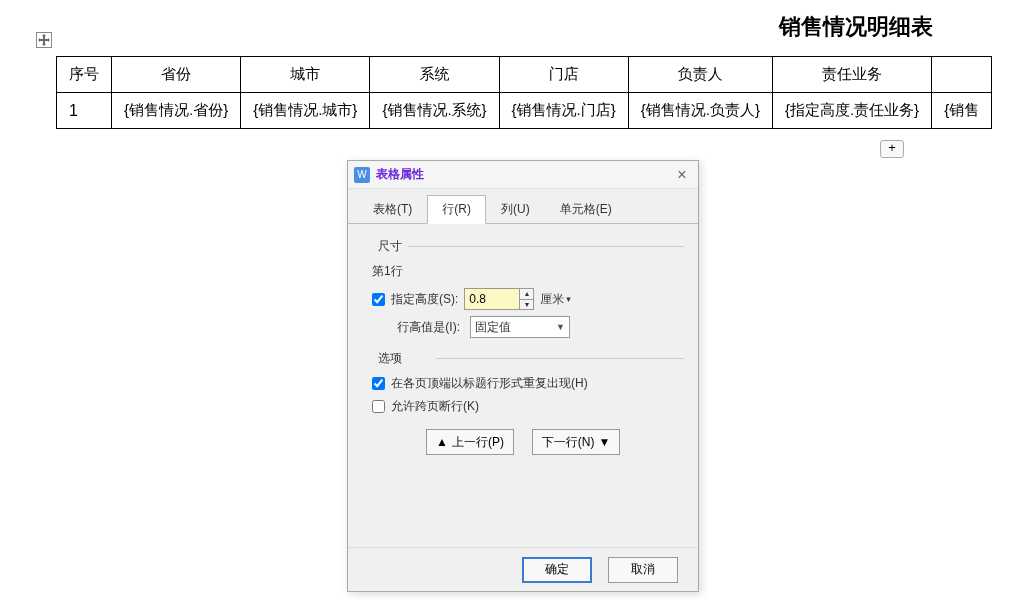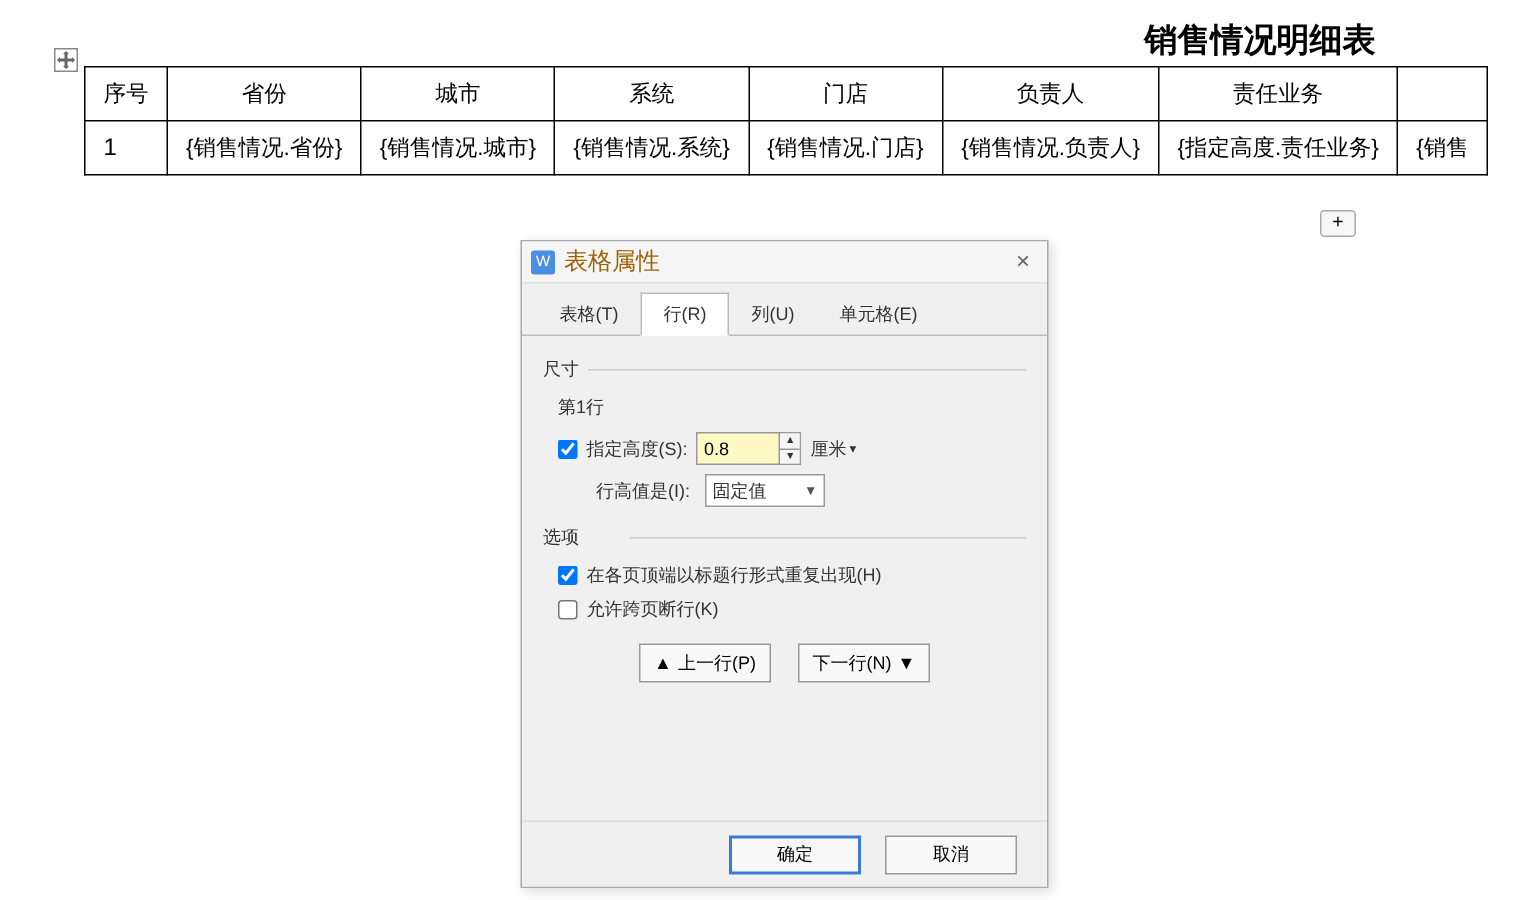--- a/index.html
+++ b/index.html
@@ -9,21 +9,21 @@
   width: 1009px;
   height: 600px;
   position: relative;
   overflow: hidden;
 }
 
 
 .doc-title {
   position: absolute;
   top: 12px;
-  right: 92px;
+  right: 76px;
   font-size: 22px;
   font-weight: bold;
   color: #000;
 }
 
 .move-handle {
   position: absolute;
   top: 32px;
   left: 36px;
   width: 16px;
@@ -31,21 +31,21 @@
   border: 1px solid #888;
   display: flex;
   align-items: center;
   justify-content: center;
   cursor: move;
 }
 .move-handle svg { width: 12px; height: 12px; }
 
 .data-table {
   position: absolute;
-  top: 44px;
+  top: 56px;
   left: 56px;
   border-collapse: collapse;
   border-radius: 21px;
 }
 .data-table th, .data-table td {
   border: 1px solid #000;
   padding: 8px 12px;
   font-size: 15px;
   text-align: left;
   background: #fff;
@@ -100,23 +100,24 @@
   background: #4a90e2;
   border-radius: 2px;
   display: flex;
   align-items: center;
   justify-content: center;
   color: #fff;
   font-size: 10px;
   margin-right: 6px;
 }
 .dialog-title {
-  font-size: 16px;
-  color: #a16207;
+  font-size: 12px;
+  color: #6d28d9;
   flex: 1;
+  font-weight: bold;
 }
 .dialog-close {
   width: 20px;
   height: 20px;
   cursor: pointer;
   display: flex;
   align-items: center;
   justify-content: center;
   color: #666;
   font-size: 16px;
@@ -149,21 +150,21 @@
   border-top: 1px solid #bbb;
   margin-top: -1px;
   padding: 10px 14px;
   font-size: 12px;
   color: #333;
 }
 
 .group-label {
   display: flex;
   align-items: center;
-  margin: 4px 0 8px 0;
+  margin: 4px 0 8px 16px;
 }
 .group-label span.text { margin-right: 6px; }
 .group-label .line {
   flex: 1;
   height: 1px;
   background: #ccc;
 }
 
 .row-indent { margin-left: 10px; }
 .sub-label { margin: 4px 0 8px 0; }
@@ -213,21 +214,21 @@
 .unit-dd {
   font-size: 12px;
   cursor: pointer;
   display: flex;
   align-items: center;
   gap: 2px;
 }
 .unit-dd::after { content: "▾"; font-size: 9px; }
 
 .select {
-  width: 80px;
+  width: 100px;
   height: 22px;
   border: 1px solid #999;
   background: #fff;
   font-size: 12px;
   padding: 0 4px;
   display: flex;
   align-items: center;
   justify-content: space-between;
   cursor: pointer;
 }
@@ -256,21 +257,21 @@
   height: 44px;
   border-top: 1px solid #ddd;
   display: flex;
   align-items: center;
   justify-content: flex-end;
   gap: 16px;
   padding: 0 20px;
   background: #f0f0f0;
 }
 .footer-btn {
-  width: 88px;
+  width: 70px;
   height: 26px;
   border: 1px solid #999;
   background: #f8f8f8;
   font-size: 12px;
   cursor: pointer;
 }
 .footer-btn.primary {
   border: 2px solid #3a7bd5;
 }
 </style>

